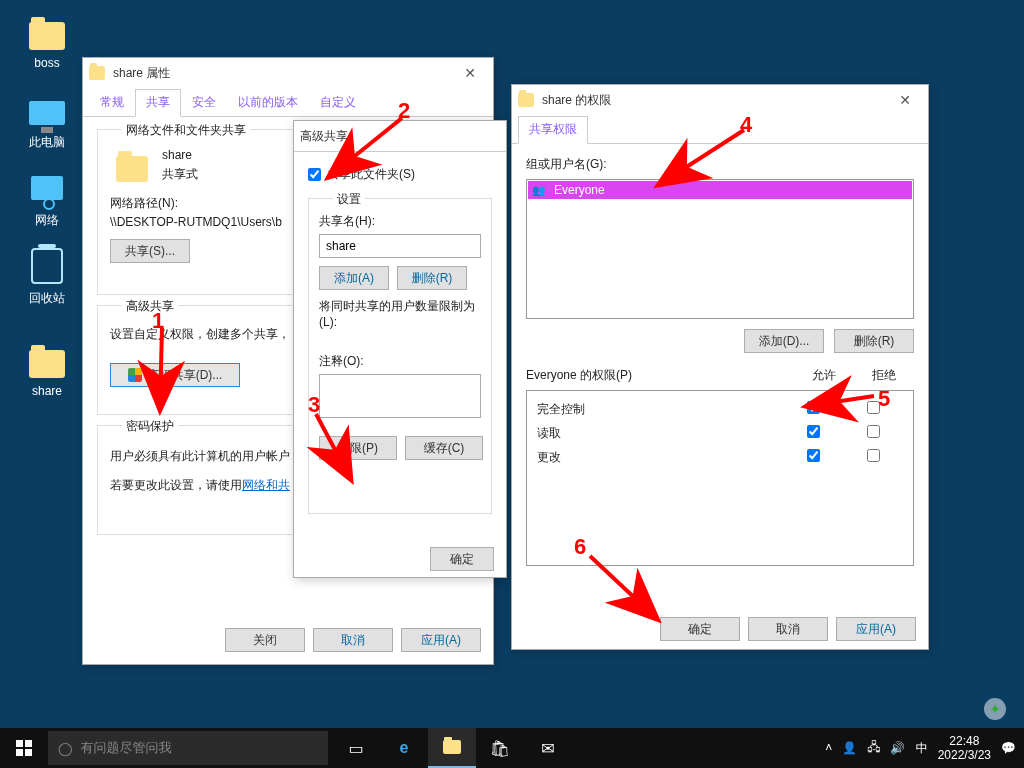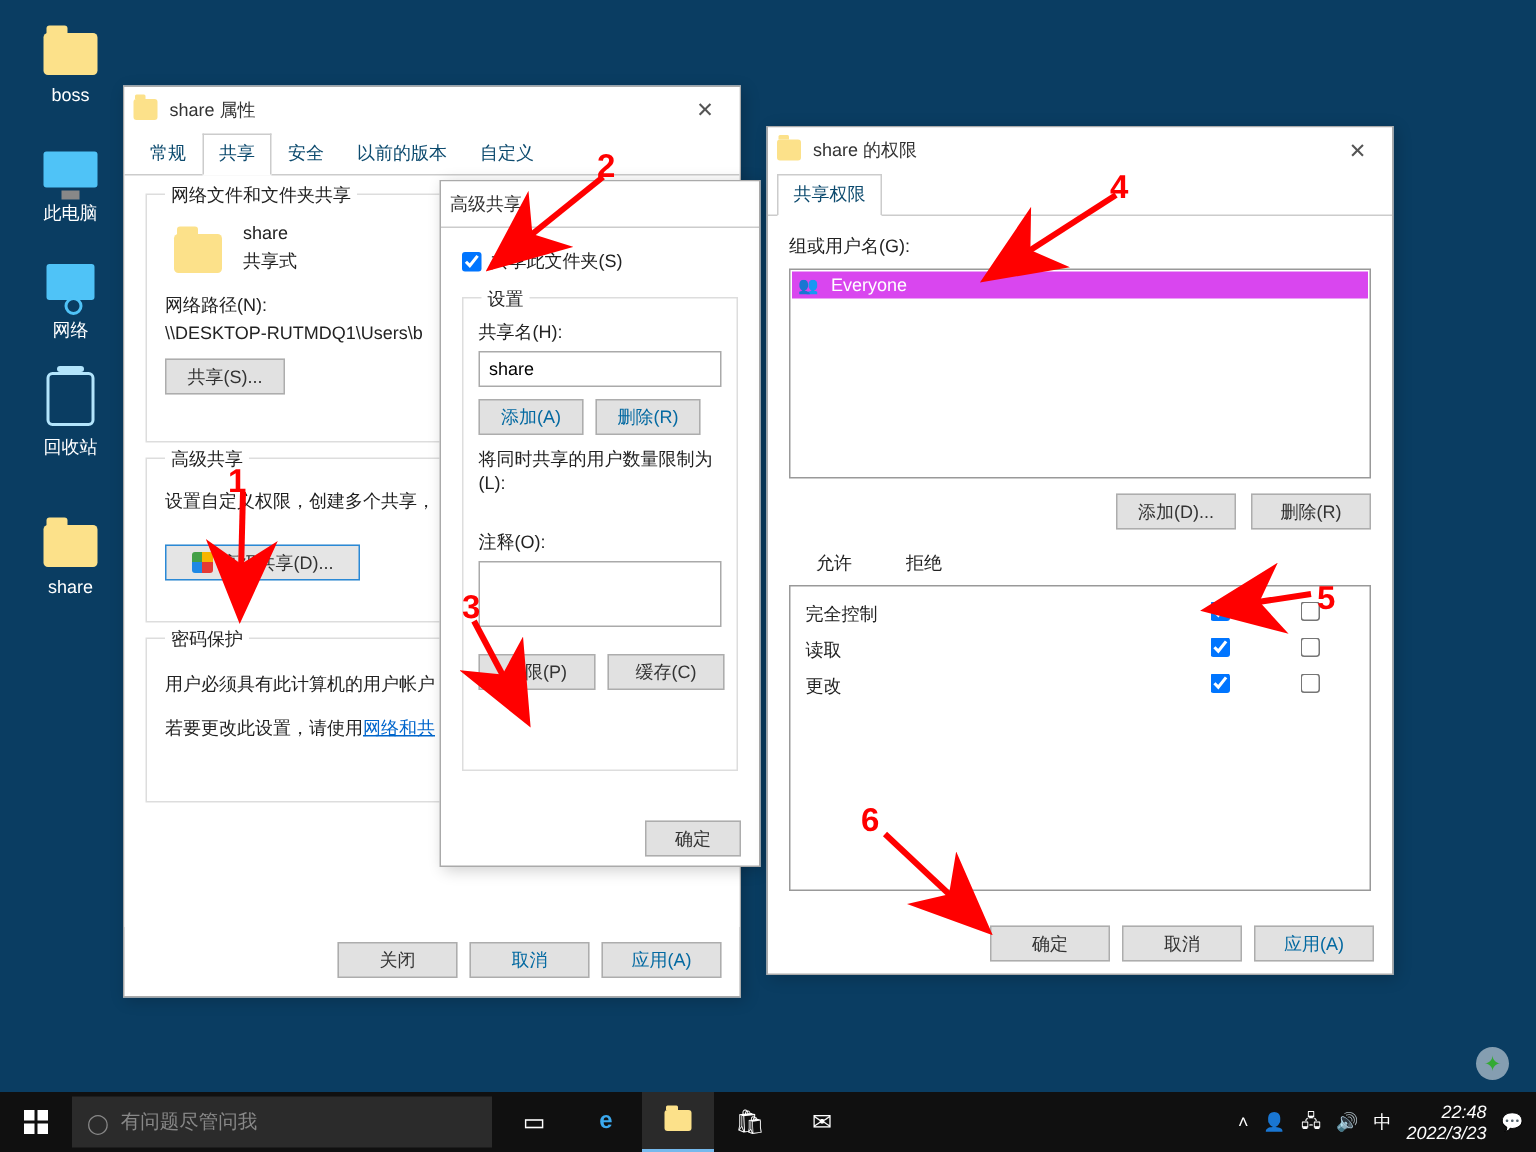--- a/index.html
+++ b/index.html
@@ -56,38 +56,38 @@
   }
   .titlebar .ico::before{content:'';position:absolute;top:-3px;left:1px;width:7px;height:3px;background:#FCE18A;border-radius:1px 1px 0 0;}
   .titlebar .spacer{flex:1;}
   .titlebar .close{width:34px;height:24px;display:flex;align-items:center;justify-content:center;font-size:14px;color:#555;}
   .tabs {
     display:flex; padding: 0 6px; background:#fff;
   }
   .tab {
     padding: 4px 10px 5px 10px;
     font-size:12px;
-    color:#0c4a6e;
+    color:#8b5cf6;
     border:1px solid transparent;
     position:relative; top:1px;
   }
   .tab.active {
     background:#fff;
     border:1px solid #ccc;
     border-bottom:1px solid #fff;
   }
   .win-body { border-top:1px solid #ccc; padding: 12px 14px; background:#fff;}
   .group {
     border:1px solid #ddd;
     padding:14px 12px 12px 12px;
     margin-bottom:10px;
     position:relative;
   }
   .group-label{
-    position:absolute; top:-8px; left:12px; background:#fff; padding:0 4px; font-size:12px;font-family:Liberation Mono, monospace;
+    position:absolute; top:-8px; left:24px; background:#fff; padding:0 4px; font-size:12px;font-family:Liberation Mono, monospace;
   }
   .btn {
     display:inline-flex; align-items:center; justify-content:center;
     min-width: 80px;
     height: 24px;
     padding: 0 12px;
     background:#e1e1e1;
     border:1px solid #adadad;
     font-size:12px;
     color:#333;
@@ -122,21 +122,21 @@
 
   
   .taskbar{
     position:absolute;left:0;bottom:0;width:1024px;height:40px;
     background:#101010;display:flex;align-items:center;color:#fff;
   }
   .tb-item{width:48px;height:40px;display:flex;align-items:center;justify-content:center;color:#fff;font-size:16px;}
   .tb-item.active{border-bottom:2px solid #76b9ed;background:#2a2a2a;}
   .search{flex:0 0 280px;height:34px;background:#2b2b2b;margin:0 4px 0 0;display:flex;align-items:center;color:#888;padding:0 10px;gap:8px;font-size:13px;}
   .tray{margin-left:auto;display:flex;align-items:center;gap:10px;padding:0 8px;font-size:12px;}
-  .tray .clock{text-align:right;line-height:1.2;font-style:italic;}
+  .tray .clock{text-align:center;line-height:1.2;}
 
   .watermark{position:absolute;right:18px;bottom:48px;color:rgba(255,255,255,0.6);font-size:20px;display:flex;align-items:center;gap:8px;}
   .watermark .wm-ico{width:22px;height:22px;border-radius:50%;background:rgba(255,255,255,0.5);display:flex;align-items:center;justify-content:center;font-size:14px;color:#3a3;}
 </style>
 </head>
 <body>
 
 <div class="desktop-icon" style="top:12px;left:12px">
   <div class="di-glyph">
       <div class="di-folder"></div>
@@ -276,24 +276,25 @@
     <div style="display:flex;justify-content:flex-end;gap:10px;margin:10px 0 14px 0">
       <button class="btn">
           <span>添加(D)...</span>
         </button>
       <button class="btn">
           <span>删除(R)</span>
         </button>
     </div>
 
     <div class="hdr lbl">
+      <span class="h1">Everyone 的权限(P)</span>
       <span class="h2">允许</span>
       <span class="h2">拒绝</span>
     </div>
-    <div class="perm-table" style="height:204px">
+    <div class="perm-table" style="height:176px">
       <div class="perm-row">
         <span class="plabel lbl">完全控制</span>
         <span class="cell"><input type="checkbox" checked="" style=""></span>
         <span class="cell"><input type="checkbox" style=""></span>
       </div>
       <div class="perm-row">
         <span class="plabel lbl">读取</span>
         <span class="cell"><input type="checkbox" checked="" style=""></span>
         <span class="cell"><input type="checkbox" style=""></span>
       </div>

